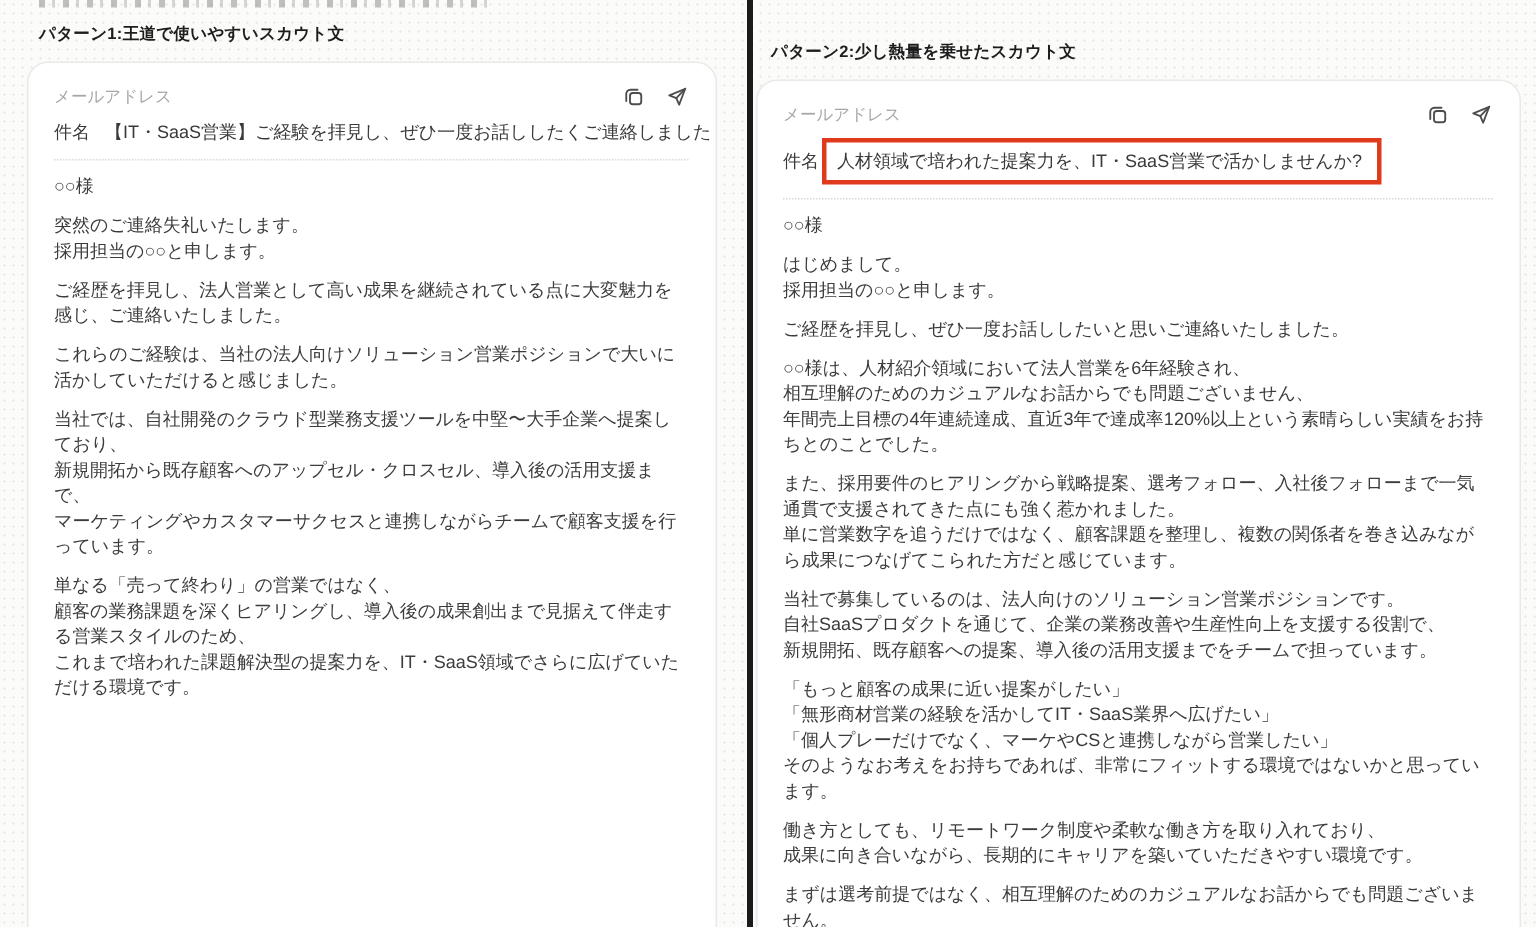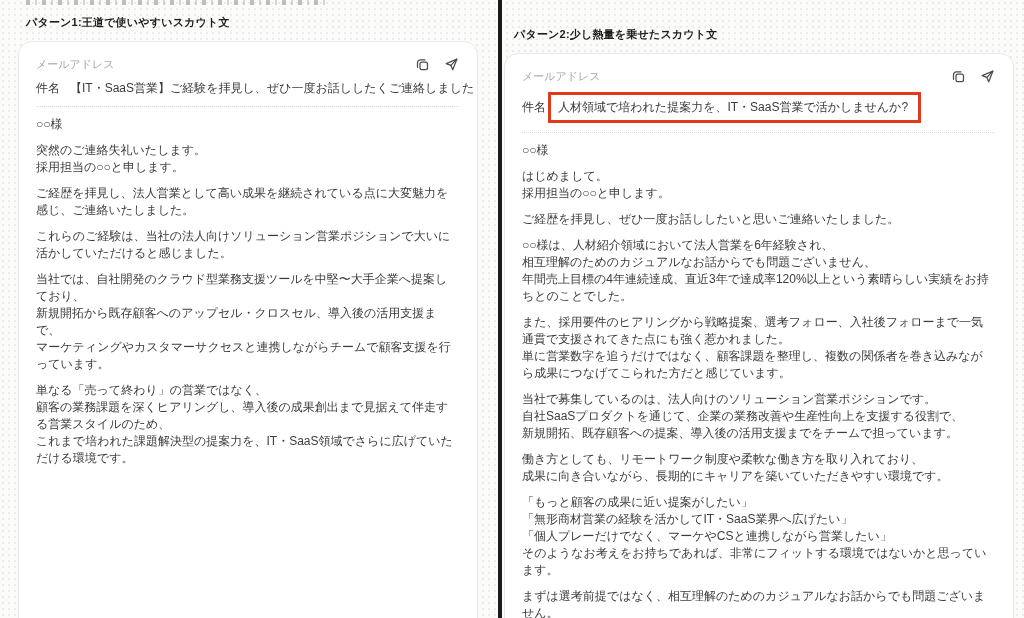--- a/index.html
+++ b/index.html
@@ -149,27 +149,27 @@
         <div class="para">
           <div class="line">また、採用要件のヒアリングから戦略提案、選考フォロー、入社後フォローまで一気通貫で支援されてきた点にも強く惹かれました。</div>
           <div class="line">単に営業数字を追うだけではなく、顧客課題を整理し、複数の関係者を巻き込みながら成果につなげてこられた方だと感じています。</div>
         </div>
         <div class="para">
           <div class="line">当社で募集しているのは、法人向けのソリューション営業ポジションです。</div>
           <div class="line">自社SaaSプロダクトを通じて、企業の業務改善や生産性向上を支援する役割で、</div>
           <div class="line">新規開拓、既存顧客への提案、導入後の活用支援までをチームで担っています。</div>
         </div>
         <div class="para">
-          <div class="line">働き方としても、リモートワーク制度や柔軟な働き方を取り入れており、</div>
-          <div class="line">成果に向き合いながら、長期的にキャリアを築いていただきやすい環境です。</div>
-        </div>
-        <div class="para">
           <div class="line">「もっと顧客の成果に近い提案がしたい」</div>
           <div class="line">「無形商材営業の経験を活かしてIT・SaaS業界へ広げたい」</div>
           <div class="line">「個人プレーだけでなく、マーケやCSと連携しながら営業したい」</div>
           <div class="line">そのようなお考えをお持ちであれば、非常にフィットする環境ではないかと思っています。</div>
+        </div>
+        <div class="para">
+          <div class="line">働き方としても、リモートワーク制度や柔軟な働き方を取り入れており、</div>
+          <div class="line">成果に向き合いながら、長期的にキャリアを築いていただきやすい環境です。</div>
         </div>
         <div class="para">
           <div class="line">まずは選考前提ではなく、相互理解のためのカジュアルなお話からでも問題ございません。</div>
         </div>
       </div>
   </div>
 </div>
 
 </body></html>

